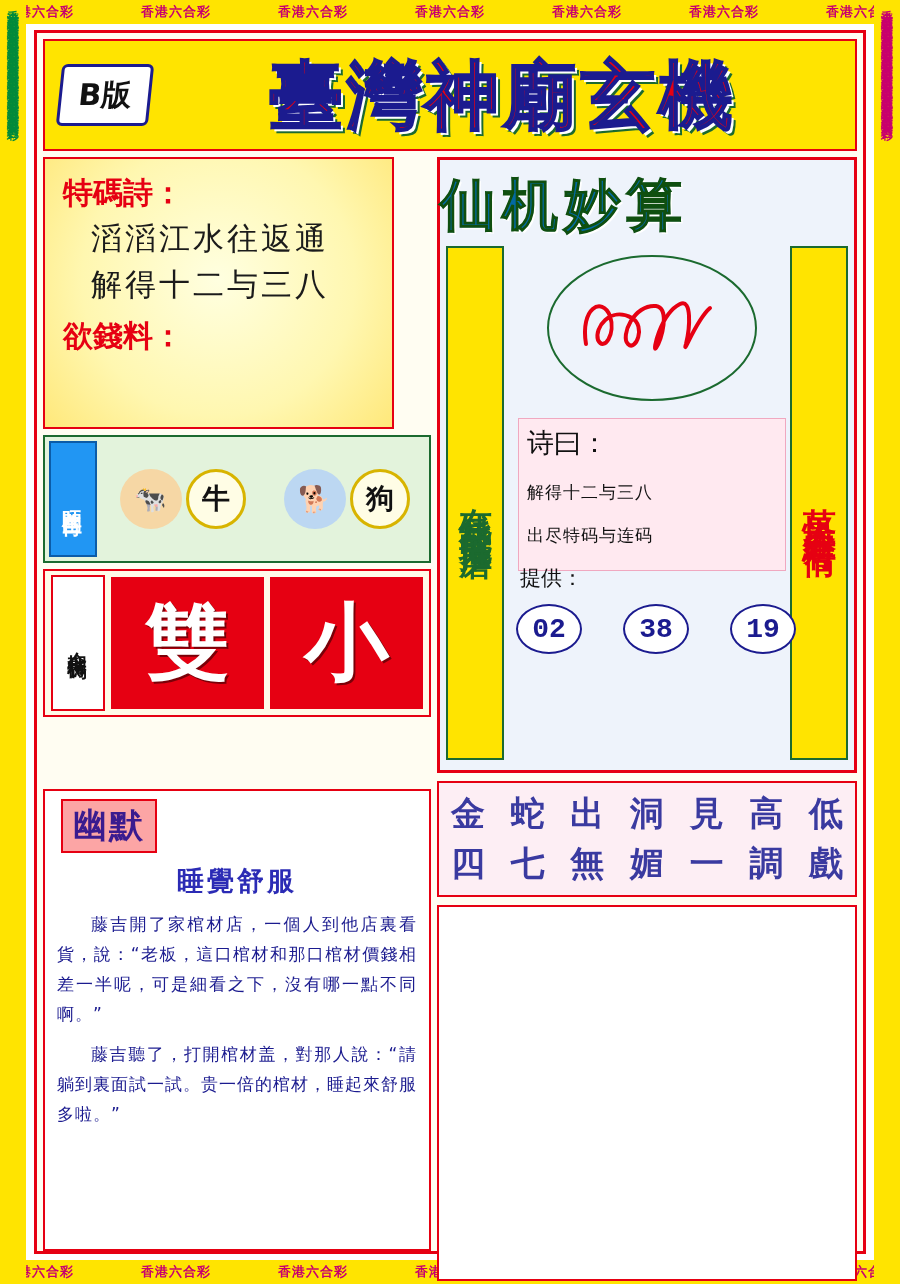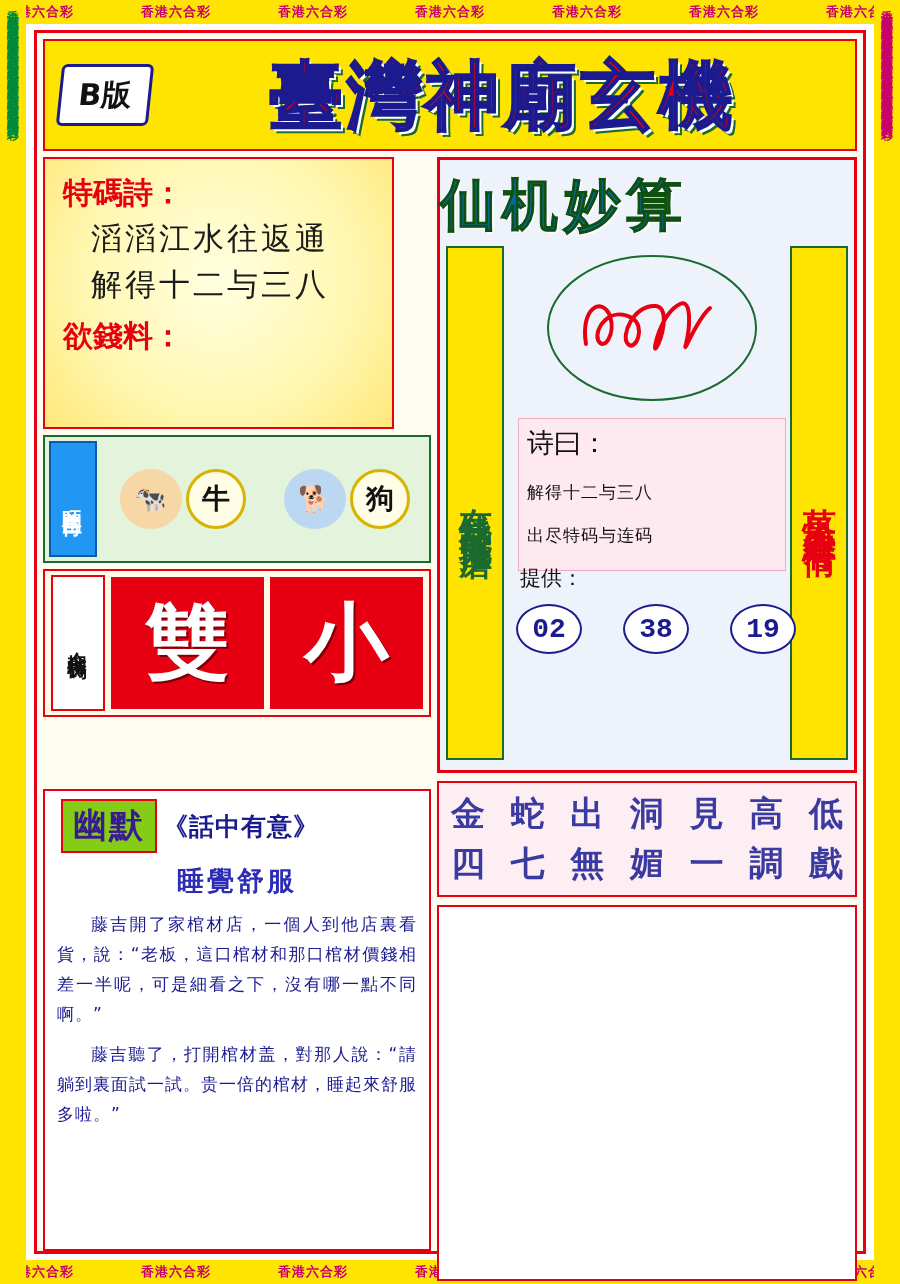--- a/index.html
+++ b/index.html
@@ -197,21 +197,21 @@
   }
 
   
   .joke-box{
     position:absolute;left:6px;top:756px;width:388px;height:462px;
     box-sizing:border-box;border:2px solid #e60012;
     background:#ffffff;padding:8px 10px;
   }
   .joke-head{display:flex;align-items:center;gap:6px;margin-left:6px;}
   .joke-badge{
-    background:#84cc16;border:2px solid #e60012;
+    background:#fca5a5;border:2px solid #e60012;
     padding:2px 10px;font-size:34px;font-weight:bold;color:#3a1b8f;
     letter-spacing:2px;
   }
   .joke-sub{font-size:25px;font-weight:bold;color:#1b1b8f;letter-spacing:1px;}
   .joke-title{
     text-align:center;margin-top:10px;
     font-size:27px;font-weight:bold;color:#2b2bb5;letter-spacing:3px;
   }
   .joke-p{
     font-size:17px;line-height:30px;color:#1b1b8f;margin:10px 2px 0 2px;
@@ -344,21 +344,20 @@
           </div>
         </div>
 
         <div class="blank-box"></div>
 
       </div>
 
       <div class="joke-box">
         <div class="joke-head">
           <div class="joke-badge">幽默</div>
-          <div class="joke-sub">《話中有意》</div>
         </div>
         <div class="joke-title">睡覺舒服</div>
         <div class="joke-p indent">藤吉開了家棺材店，一個人到他店裏看貨，說：“老板，這口棺材和那口棺材價錢相差一半呢，可是細看之下，沒有哪一點不同啊。”</div>
         <div class="joke-p indent">藤吉聽了，打開棺材盖，對那人說：“請躺到裏面試一試。贵一倍的棺材，睡起來舒服多啦。”</div>
       </div>
 
     </div>
   </div>
 </div>
 

